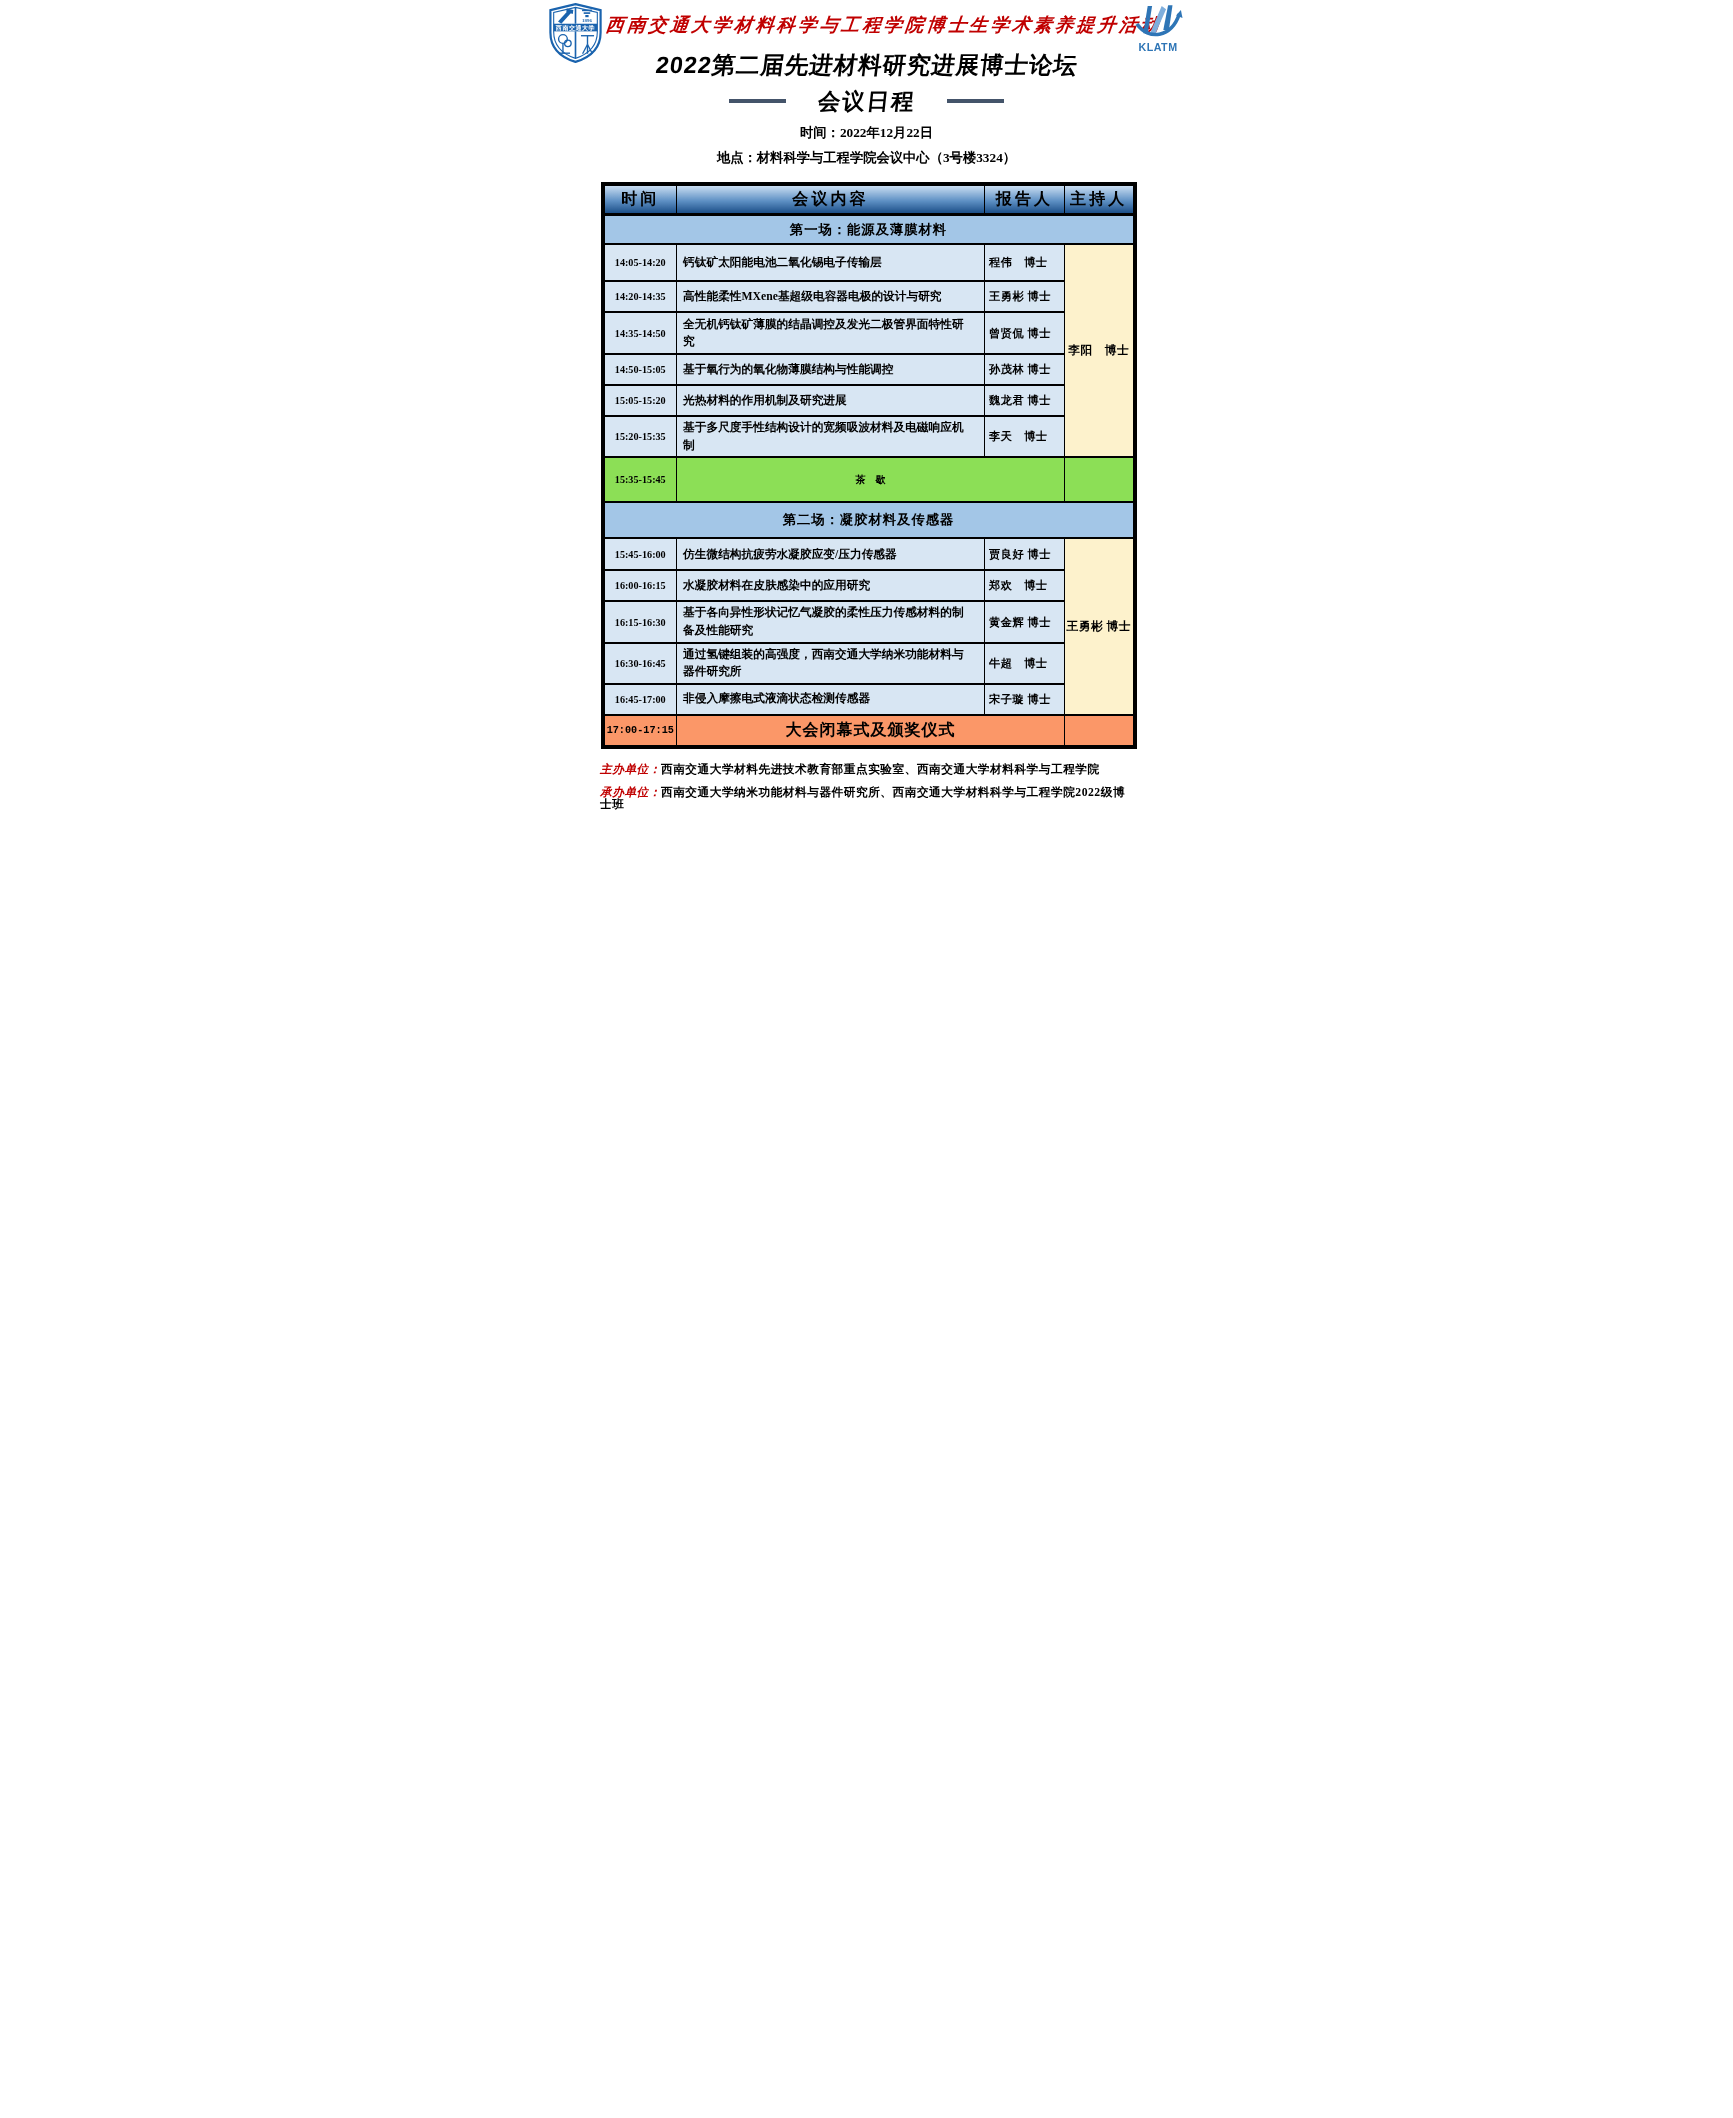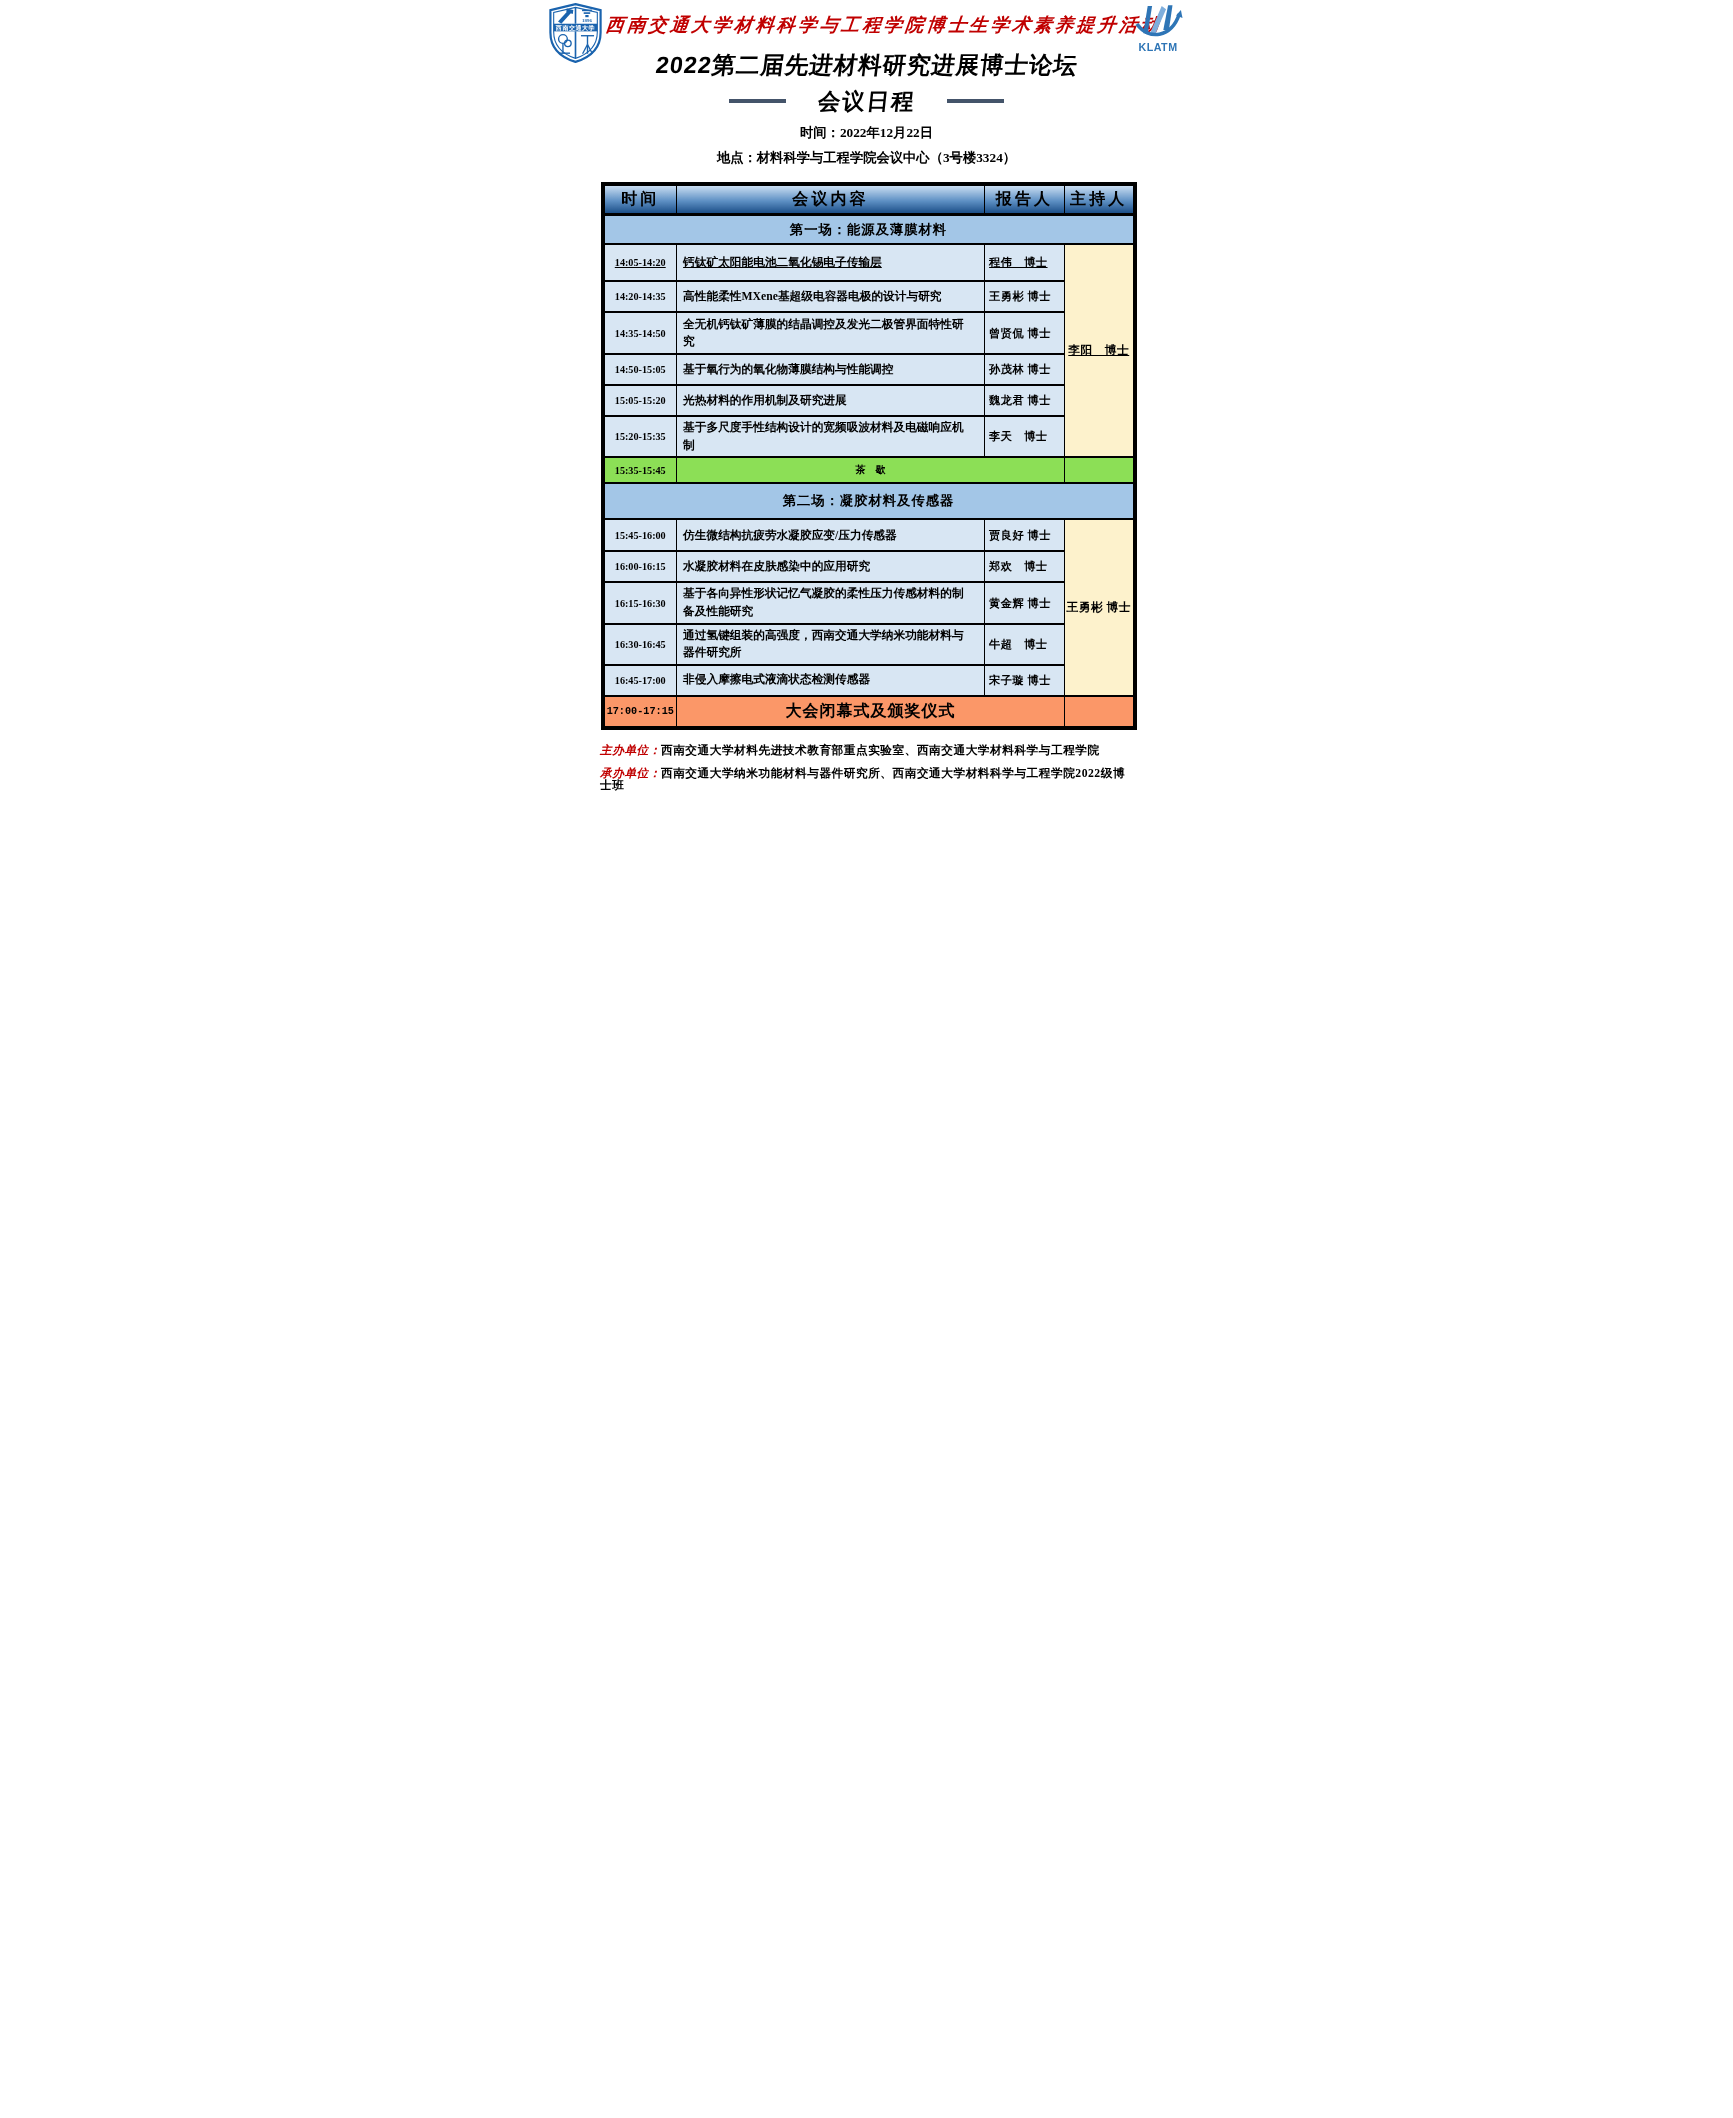--- a/index.html
+++ b/index.html
@@ -87,28 +87,28 @@
     padding:2px 20.4px 2px 6.1px;
   }
   td.speaker-cell{
     background:var(--row-bg);text-align:left;
     font-size:11.2px;font-weight:bold;padding-left:4.1px;letter-spacing:0.5px;
   }
   td.host-cell{
     background:var(--host-bg);text-align:center;
     font-size:11.7px;font-weight:bold;letter-spacing:0.5px;
   }
-  tr.tea{height:26px;}
+  tr.tea{height:45px;}
   tr.tea td{background:var(--break-green) !important;}
   td.tea-label{text-align:center;font-size:10px;font-weight:bold;}
   tr.closing{height:32px;}
   tr.closing td{background:var(--closing-orange) !important;font-family:Liberation Mono, monospace;}
   td.closing-label{text-align:center;font-size:16px;font-weight:bold;letter-spacing:1px;}
   tr.r60{height:31px;} tr.r61{height:31px;} tr.r62{height:32px;}
-  tr.r72{height:37px;text-decoration:underline;} tr.r77{height:39px;} tr.r78{height:40px;}
+  tr.r72{height:37px;} tr.r77{height:39px;} tr.r78{height:40px;}
   tr.r80{height:41px;} tr.r82{height:42px;}
   
   .footer{width:533px;margin:15.3px auto 0 auto;}
   .footer-line{font-size:11.7px;font-weight:bold;line-height:1.0;margin-top:11.2px;letter-spacing:0.5px;}
   .footer-label{color:var(--accent-red);font-style:italic;}
   .footer-text{color:#000;}
   .page-end{height:23.4px;}
 </style>
 </head>
 <body>

